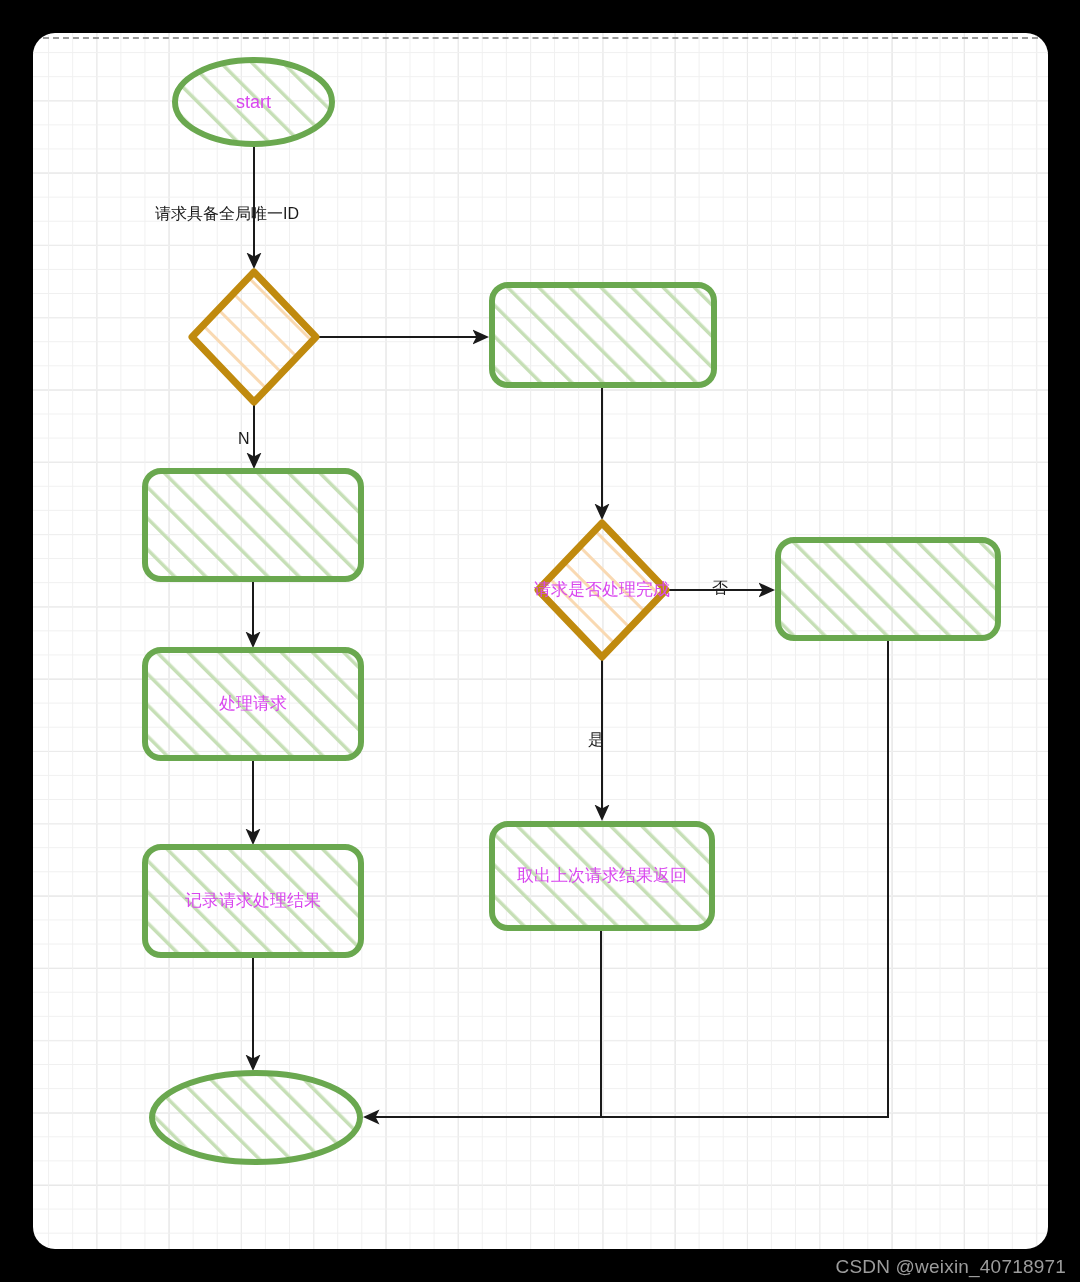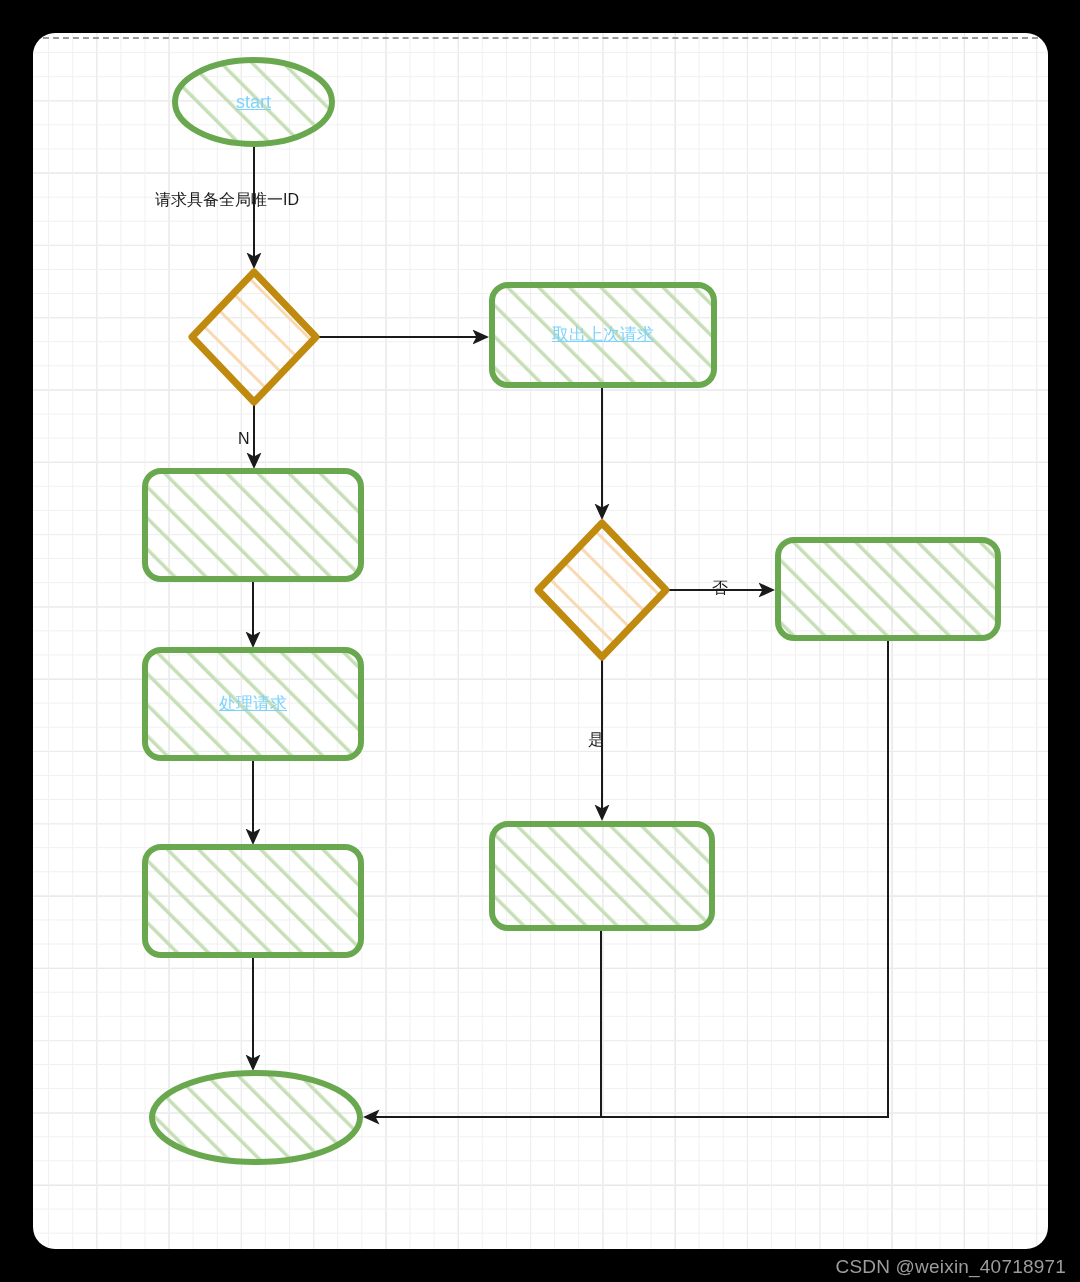--- a/index.html
+++ b/index.html
@@ -56,26 +56,25 @@
     width: 1080px;
     height: 1282px;
     overflow: visible;
   }
   .nodelabel {
     position: absolute;
     display: flex;
     align-items: center;
     justify-content: center;
     text-align: center;
-    color: #7dd3fc;
+    color: #d946ef;
     font-size: 17px;
     line-height: 1.35;
     pointer-events: none;
     white-space: pre-line;
-    text-decoration: underline;
   }
   .nodelabel.latin { font-size: 18px; }
   .edgelabel {
     position: absolute;
     color: #1a1a1a;
     font-size: 16px;
     background: transparent;
     white-space: nowrap;
     pointer-events: none;
   }
@@ -168,31 +167,33 @@
 
         <rect x="492" y="824" width="220" height="104" rx="16" fill="none" stroke="#6aa84f" stroke-width="6"></rect>
 
         <ellipse cx="256" cy="1117.5" rx="104" ry="44.5" fill="none" stroke="#6aa84f" stroke-width="6" stroke-linecap="round"></ellipse>
       </g>
     </svg>
 
     <div class="nodelabel latin" style="left:175px; top:60px; width:157px; height:84px;">start</div>
 
 
-    <div class="nodelabel" style="left:492px; top:285px; width:222px; height:100px;">取出上次请求</div>
-
-
+
+
+    <div class="nodelabel" style="left:530px; top:556px; width:144px; height:68px;">请求是否处理完成</div>
 
 
     <div class="nodelabel" style="left:145px; top:650px; width:216px; height:108px;">处理请求</div>
 
-
-
-
-    <div class="edgelabel" style="left:155px; top:190px;">请求具备全局唯一ID</div>
+    <div class="nodelabel" style="left:145px; top:847px; width:216px; height:108px;">记录请求处理结果</div>
+
+    <div class="nodelabel" style="left:490px; top:824px; width:224px; height:104px;">取出上次请求结果返回</div>
+
+
+    <div class="edgelabel" style="left:155px; top:204px;">请求具备全局唯一ID</div>
 
     <div class="edgelabel" style="left:238px; top:430px;">N</div>
 
     <div class="edgelabel" style="left:712px; top:578px;">否</div>
 
     <div class="edgelabel" style="left:588px; top:730px;">是</div>
   </div>
 
   <div id="watermark">CSDN @weixin_40718971</div>
 </div>

